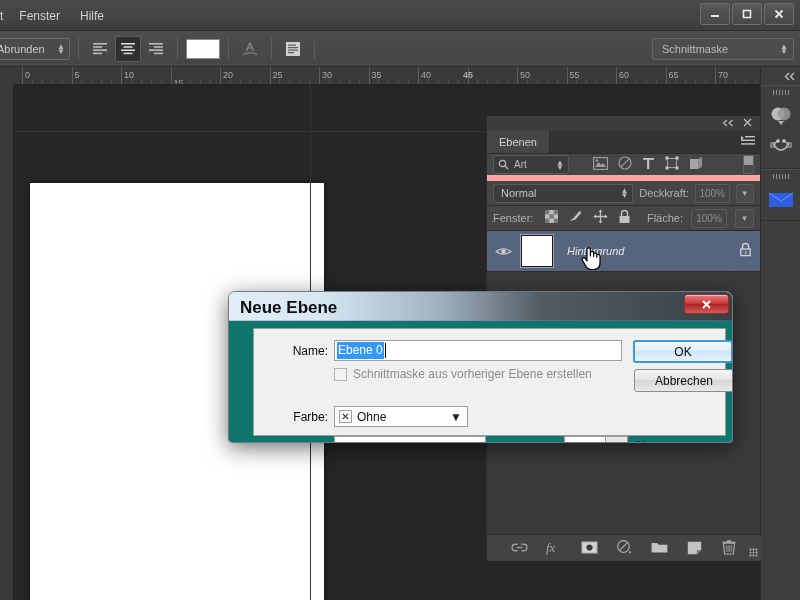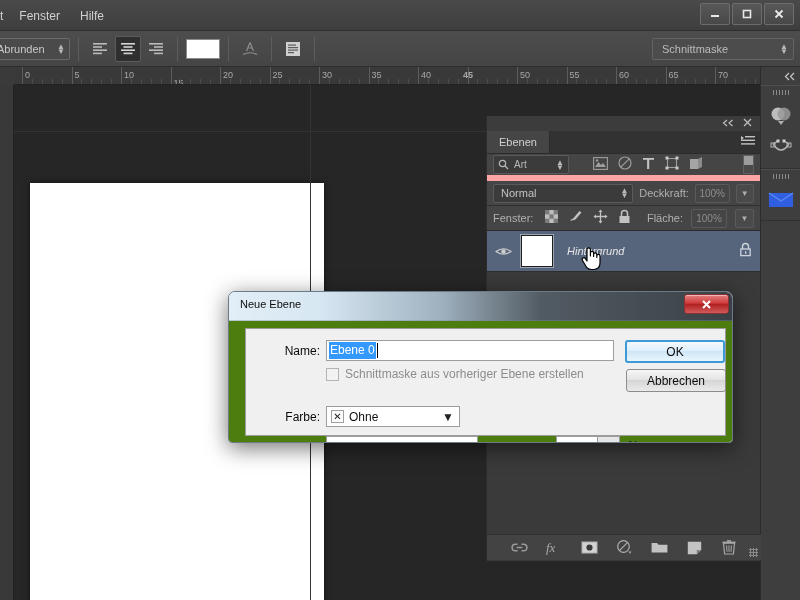--- a/index.html
+++ b/index.html
@@ -265,36 +265,36 @@
       linear-gradient(90deg,
         rgba(226,238,247,0.97) 0%,
         rgba(214,231,243,0.95) 18%,
         rgba(150,170,186,0.9) 42%,
         rgba(70,80,88,0.93) 62%,
         rgba(48,55,61,0.95) 100%);
     border-bottom: 1px solid rgba(120,140,155,0.4);
   }
   .dlg-title {
     position: absolute; left: 11px; top: 6px;
-    font-size: 11px; color: #0d0d0d;
+    font-size: 17px; color: #0d0d0d; font-weight: bold;
   }
   .dlg-close {
     position: absolute; right: 3px; top: 2px;
     width: 45px; height: 20px;
     border-radius: 3px;
     background: linear-gradient(180deg,#e58080 0%, #cf3c3c 45%, #b02121 52%, #d15a5a 100%);
     border: 1px solid #8a3131;
     box-shadow: inset 0 1px 0 rgba(255,255,255,0.45);
     display: flex; align-items: center; justify-content: center;
     color: #ffffff; font-size: 12px; font-weight: bold;
   }
   .dlg-body {
     position: absolute; left: 0; top: 29px; width: 505px; height: 123px;
-    background: #4d7c0f;
-    padding: 7px 8px 8px 16px;
+    background: #0f766e;
+    padding: 7px 8px 8px 24px;
   }
   .dlg-inner {
     width: 100%; height: 100%;
     border: 1px solid #9b9b9b;
     background: #f0f0f0;
     position: relative;
   }
   .dlg-label {
     position: absolute; font-size: 12px; color: #0a0a0a; text-align: right;
   }

